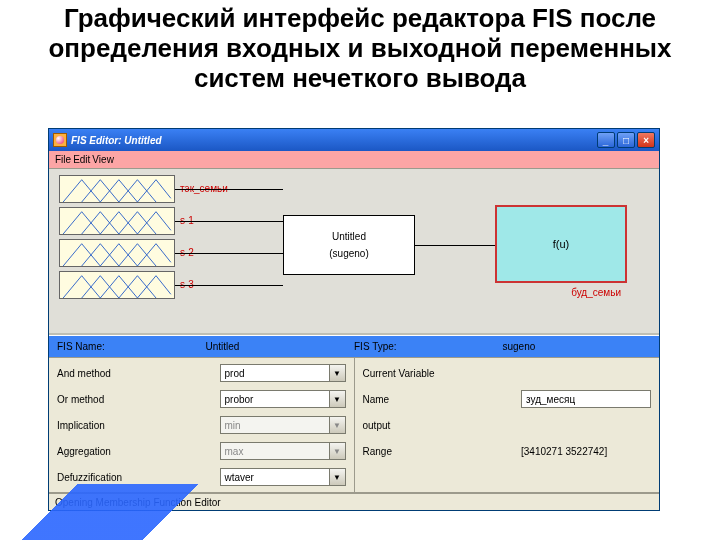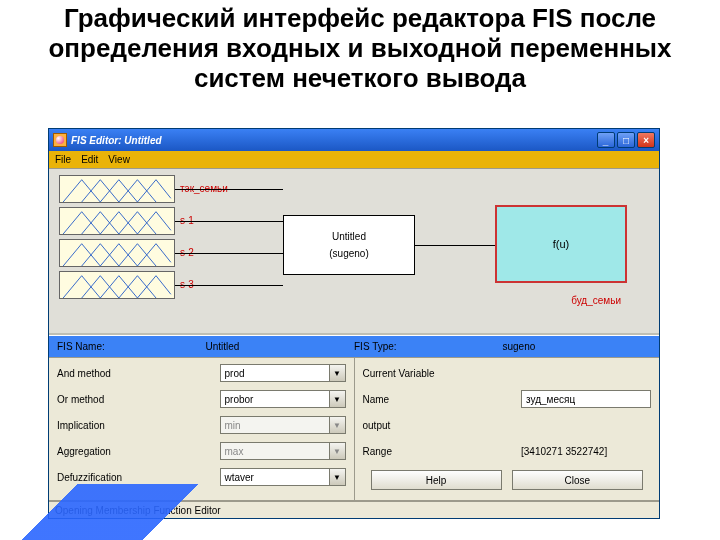--- a/index.html
+++ b/index.html
@@ -6,29 +6,29 @@
   body { width: 720px; height: 540px; background: #fff; font-family: Tahoma, Arial, sans-serif; overflow: hidden; }
   .slide-title { font-size: 26px; font-weight: bold; text-align: center; padding: 4px 29px 2px; line-height: 1.15; font-family: Arial, sans-serif; }
   .accent-bar { position: absolute; left: 0; bottom: 0; width: 220px; height: 56px; background: linear-gradient(135deg, transparent 0 28%, #2a66ff 28% 72%, transparent 72%); opacity: 0.9; }
   .app-window { position: absolute; left: 48px; top: 128px; width: 612px; border: 1px solid #003c74; background: #ece9d8; font-size: 10px; color: #000; }
   .titlebar { height: 22px; background: linear-gradient(#3a80f4,#1b57c4); display: flex; align-items: center; color: #fff; font-weight: bold; padding: 0 4px; font-style: italic; }
   .titlebar .mat-icon { width: 14px; height: 14px; background: #fcb040; border: 1px solid #a05a00; margin-right: 4px; position: relative; }
   .titlebar .mat-icon::after { content: ""; position: absolute; left: 2px; top: 2px; width: 8px; height: 8px; background: radial-gradient(circle at 30% 30%, #fff, #e26); border-radius: 50%; }
   .winbtns { margin-left: auto; display: flex; gap: 2px; }
   .wb { width: 18px; height: 16px; border: 1px solid #003c74; background: linear-gradient(#6fa0f6,#2a66d8); display: flex; align-items: center; justify-content: center; color: #fff; font-size: 10px; font-weight: bold; border-radius: 2px; }
   .wb.close { background: linear-gradient(#f07860,#d2341a); }
-  .menubar { height: 18px; background: #eab308; display: flex; gap: 10px; align-items: center; padding: 0 6px; font-size: 10px; border-bottom: 1px solid #9c9a8c; }
+  .menubar { height: 18px; background: #fca5a5; display: flex; gap: 2px; align-items: center; padding: 0 6px; font-size: 10px; border-bottom: 1px solid #9c9a8c; }
   .canvas { background: #e0dfd8; padding: 8px 8px 10px; position: relative; height: 166px; border-bottom: 2px solid #bfbfb4; }
   .inputs-col { position: absolute; left: 10px; top: 6px; width: 130px; display: flex; flex-direction: column; gap: 4px; }
   .var-box { width: 116px; height: 28px; background: #fffce0; border: 1px solid #666; position: relative; }
   .var-box svg { width: 100%; height: 100%; }
   .var-label { position: absolute; left: 120px; font-size: 10px; color: #c00; white-space: nowrap; }
   .center-box { position: absolute; left: 234px; top: 46px; width: 132px; height: 60px; background: #fff; border: 1px solid #000; display: flex; flex-direction: column; align-items: center; justify-content: center; font-size: 10px; gap: 6px; }
   .out-box { position: absolute; right: 32px; top: 36px; width: 132px; height: 78px; background: #9fe8e8; border: 2px solid #c33; display: flex; align-items: center; justify-content: center; font-size: 11px; }
-  .out-label { position: absolute; right: 38px; top: 126px; color: #c00; font-size: 10px; }
+  .out-label { position: absolute; right: 38px; top: 118px; color: #c00; font-size: 10px; }
   .wire { position: absolute; background: #000; }
   .info-row { display: flex; background: #3b82f6; border-top: 1px solid #fff; border-bottom: 1px solid #9c9a8c; padding: 5px 8px; font-size: 10px; }
   .info-row > div { flex: 1; }
   .panels { display: flex; }
   .panel { flex: 1; padding: 4px 8px; display: flex; flex-direction: column; gap: 4px; }
   .panel-left { border-right: 1px solid #9c9a8c; }
   .prop-row { display: flex; align-items: center; height: 22px; font-size: 10px; }
   .prop-row .lbl { flex: 1; }
   .combo { width: 126px; height: 18px; background: #fff; border: 1px solid #7a7a6e; display: flex; align-items: center; padding: 0 2px 0 4px; font-size: 10px; color: #000; position: relative; }
   .combo.gray { color: #888; background: #f4f4f0; }
@@ -160,24 +160,20 @@
         <span class="lbl">Name</span>
         <div class="val-field">зуд_месяц</div>
       </div>
       <div class="prop-row">
         <span style="width:130px">output</span>
       </div>
       <div class="prop-row">
         <span class="lbl">Range</span>
         <span style="width:130px">[3410271 3522742]</span>
       </div>
-      <div class="btn-row">
-        <div class="btn">Help</div>
-        <div class="btn">Close</div>
-      </div>
     </div>
   </div>
 
   <div class="statusbar">
     <span>Opening Membership Function Editor</span>
   </div>
 </div>
 
 <div class="accent-bar"></div>
 

